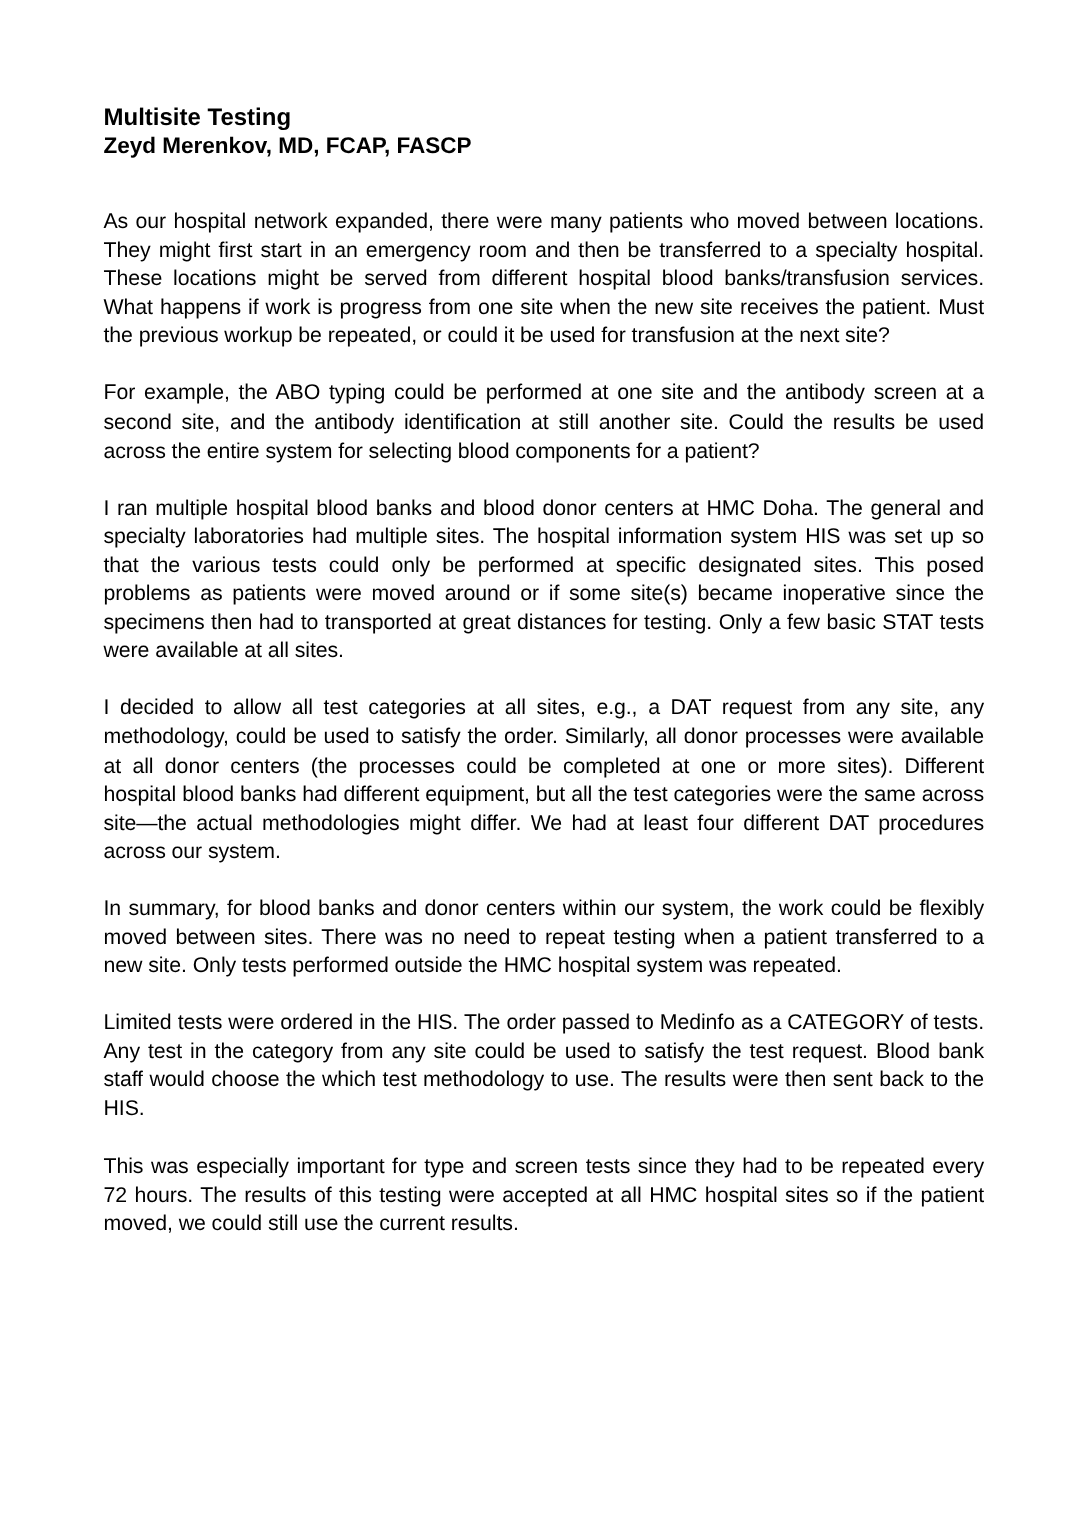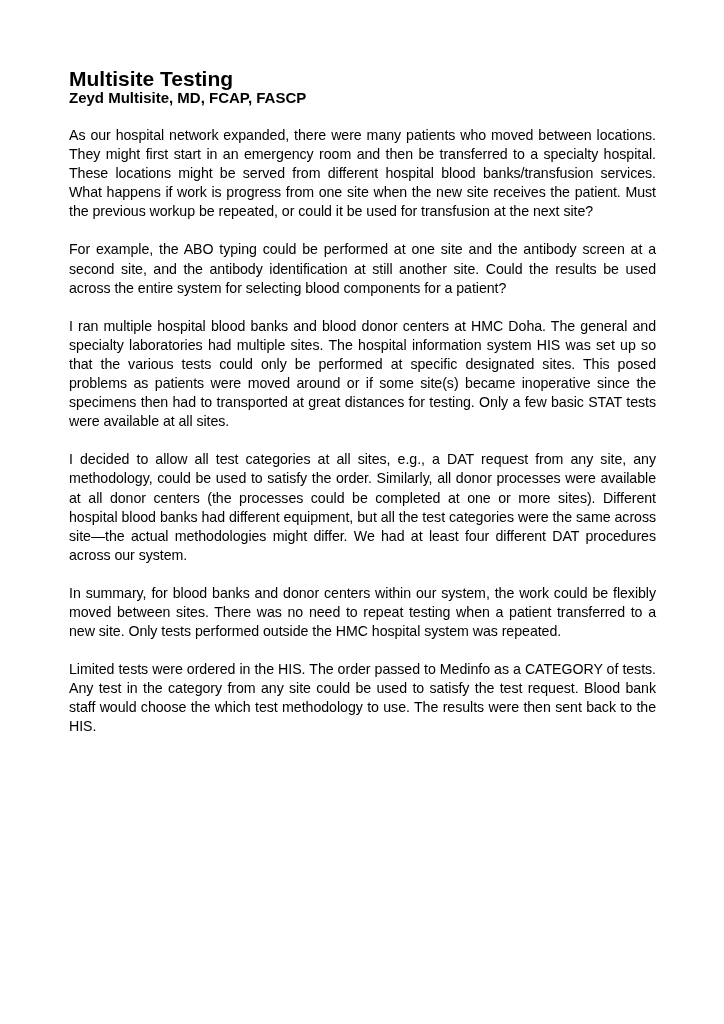--- a/index.html
+++ b/index.html
@@ -19,40 +19,40 @@
       position: absolute;
       left: 69px;
       top: 69px;
       width: 587px;
     }
     .title-block {
       font-weight: bold;
       font-size: 15px;
       line-height: 19px;
     }
-    .title-block .t1 { font-size: 21px; }
+    .title-block .t1 { font-size: 16px; }
     .title-block div { white-space: nowrap; }
     .para {
       font-size: 14.2px;
       line-height: 19.1px;
       text-align: justify;
       margin: 0;
       margin-top: 19px;
       letter-spacing: -0.05px;
     }
-    .para.first { margin-top: 19px; }
+    .para.first { margin-top: 32px; }
     .para .lead { font-weight: normal; }
   </style>
 </head>
 <body>
 
 <div class="page">
   <div class="title-block">
     <div class="t1">Multisite Testing</div>
-    <div>Zeyd Multisite, MD, FCAP, FASCP</div>
+    <div>Zeyd Merenkov, MD, FCAP, FASCP</div>
   </div>
 
   <p class="para first">
     <span>As our hospital network expanded, there were many patients who moved between locations. They might first start in an emergency room and then be transferred to a specialty hospital. These locations might be served from different hospital blood banks/transfusion services. What happens if work is progress from one site when the new site receives the patient.  Must the previous workup be repeated, or could it be used for transfusion at the next site?</span>
   </p>
 
   <p class="para">
     <span>For example, the ABO typing could be performed at one site and the antibody screen at a second site, and the antibody identification at still another site.  Could the results be used across the entire system for selecting blood components for a patient?</span>
   </p>
 
@@ -65,13 +65,16 @@
   </p>
 
   <p class="para">
     <span>In summary, for blood banks and donor centers within our system, the work could be flexibly moved between sites.  There was no need to repeat testing when a patient transferred to a new site.  Only tests performed outside the HMC hospital system was repeated.</span>
   </p>
 
   <p class="para">
     <span>Limited tests were ordered in the HIS.  The order passed to Medinfo as a CATEGORY of tests.  Any test in the category from any site could be used to satisfy the test request.  Blood bank staff would choose the which test methodology to use.   The results were then sent back to the HIS.</span>
   </p>
 
+  <p class="para">
+    <span>This was especially important for type and screen tests since they had to be repeated every 72 hours.  The results of this testing were accepted at all HMC hospital sites so if the patient moved, we could still use the current results.</span>
+  </p>
 </div>
 
 </body></html>

